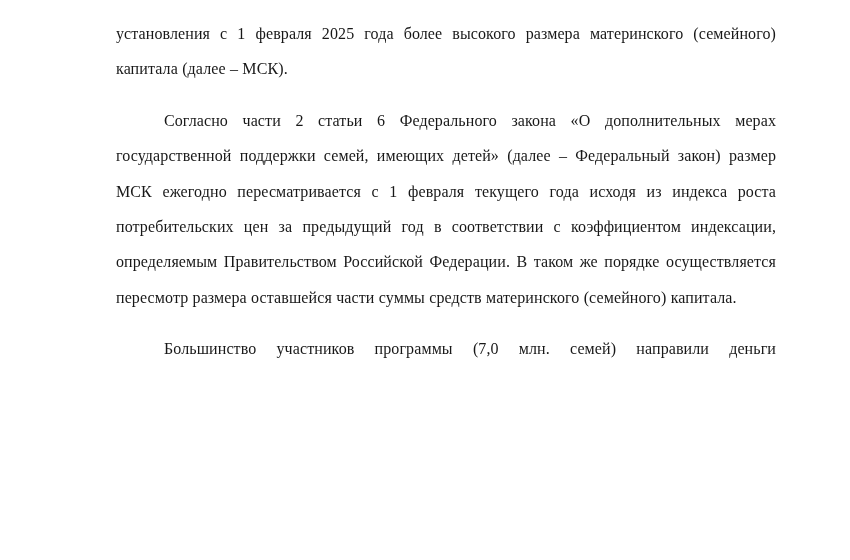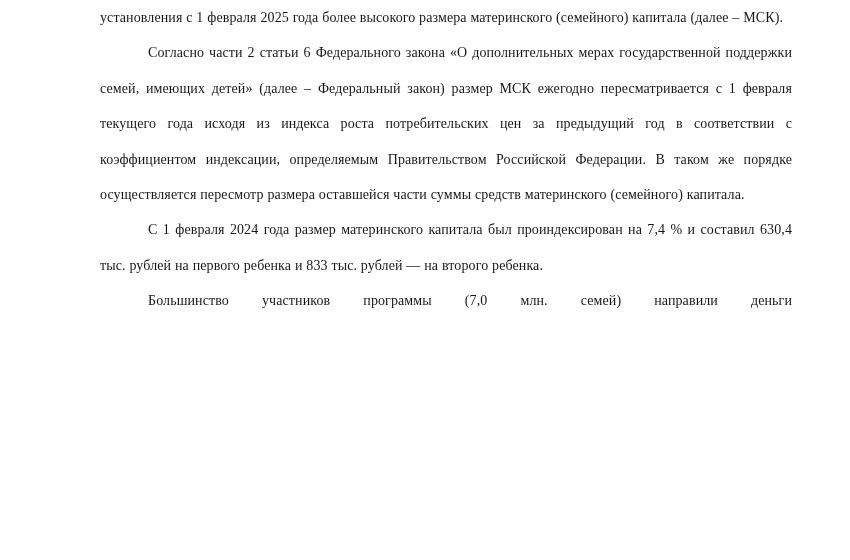--- a/index.html
+++ b/index.html
@@ -27,25 +27,25 @@
 
   
   #text-column {
     position: absolute;
     left: 100px;
     top: 0px;
     width: 692px;
   }
 
   .para {
-    margin: 0;
+    margin: 16px;
     padding: 0;
     text-align: justify;
     text-justify: inter-word;
-    font-size: 14px;
+    font-size: 16px;
     line-height: 35.4px;
     letter-spacing: 0.1px;
     word-spacing: 0.2px;
     color: #1c1c1c;
   }
 
   
   .para.indent {
     text-indent: 48px;
   }
@@ -68,19 +68,18 @@
 </head>
 <body>
 
 <div id="page">
   <div id="text-column">
 
     <p class="para">установления  с 1 февраля 2025 года более высокого размера материнского (семейного) капитала (далее – МСК).</p>
 
     <p class="para indent">Согласно части 2 статьи 6 Федерального закона «О дополнительных мерах государственной поддержки семей, имеющих детей» (далее – Федеральный закон) размер МСК ежегодно пересматривается с 1 февраля текущего года исходя из индекса роста потребительских цен за предыдущий год в соответствии с коэффициентом индексации, определяемым Правительством Российской Федерации. В таком же порядке осуществляется пересмотр размера оставшейся части суммы средств материнского (семейного) капитала.</p>
 
-    <p class="para indent">С 1 февраля  2024 года  размер  материнского  капитала  был проиндексирован на 7,4 % и составил 630,4 тыс. рублей на первого ребенка и 833 тыс. рублей — на второго ребенка.</p>
 
 
     <p class="para indent justify-all clipped">Большинство участников программы (7,0 млн. семей) направили деньги</p>
 
   </div>
 </div>
 
 </body></html>

